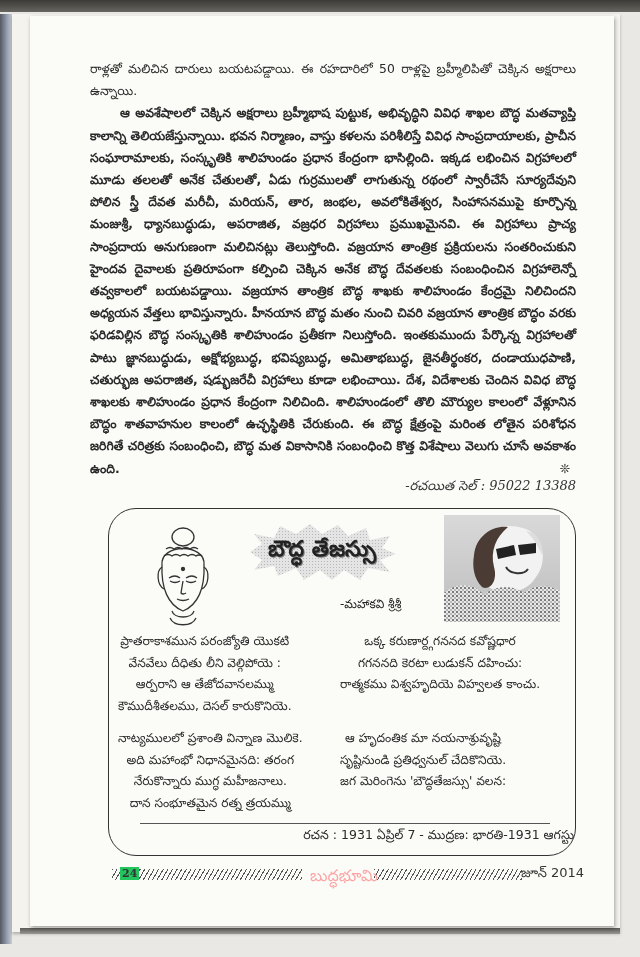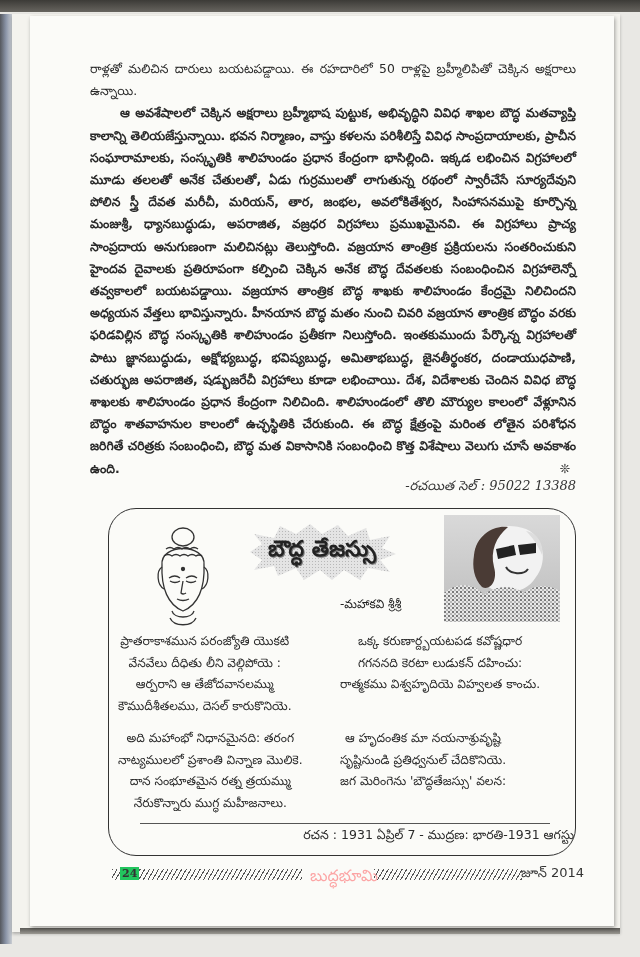--- a/index.html
+++ b/index.html
@@ -179,29 +179,29 @@
   </svg>
 </div>
 
 <div class="stanza s1">
   <div>ప్రాతరాకాశమున పరంజ్యోతి యొకటి</div>
   <div>వేనవేలు దీధితు లీని వెల్గిపోయె :</div>
   <div>ఆర్పరాని ఆ తేజోదవానలమ్ము</div>
   <div>కౌముదీశీతలము, దెసల్ కారుకొనియె.</div>
 </div>
 <div class="stanza s2">
-  <div>ఒక్క కరుణార్ద్బయటపడ కవోష్ణధార</div>
+  <div>ఒక్క కరుణార్ద్గగననద కవోష్ణధార</div>
   <div>గగననది కెరటా లుడుకన్ దహించు:</div>
   <div>రాత్మకము విశ్వహృదియె విహ్వలత కాంచు.</div>
 </div>
 <div class="stanza s3">
+  <div>నాట్యములలో ప్రశాంతి విన్నాణ మొలికె.</div>
   <div>అది మహాంభో నిధానమైనది: తరంగ</div>
-  <div>నాట్యములలో ప్రశాంతి విన్నాణ మొలికె.</div>
+  <div>నేరుకొన్నారు ముగ్ధ మహీజనాలు.</div>
   <div>దాన సంభూతమైన రత్న త్రయమ్ము</div>
-  <div>నేరుకొన్నారు ముగ్ధ మహీజనాలు.</div>
 </div>
 <div class="stanza s4">
   <div>ఆ హృదంతిక మా నయనాశ్రువృష్టి</div>
   <div>సృష్టినుండి ప్రతిధ్వనుల్ చేదికొనియె.</div>
   <div>జగ మెరింగెను 'బౌద్ధతేజస్సు' వలన:</div>
 </div>
 
 <div class="box-rule"></div>
 <div class="credits">రచన : 1931 ఏప్రిల్ 7  -  ముద్రణ: భారతి-1931 ఆగస్టు</div>
 

